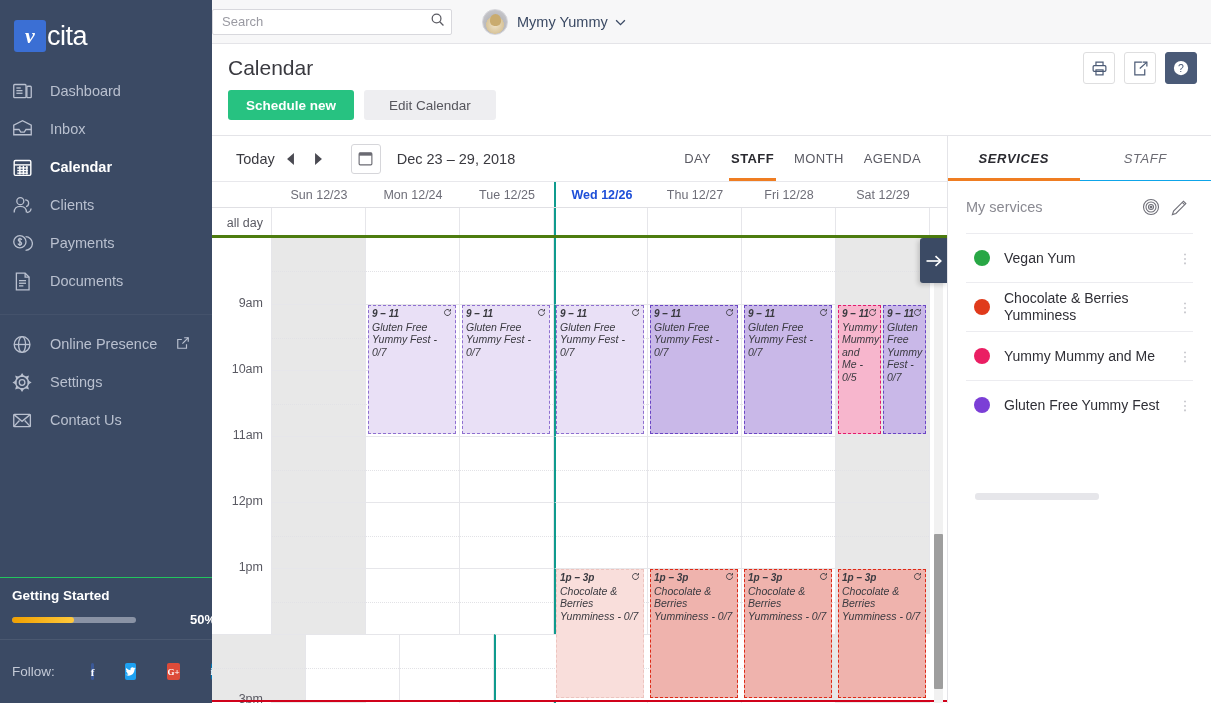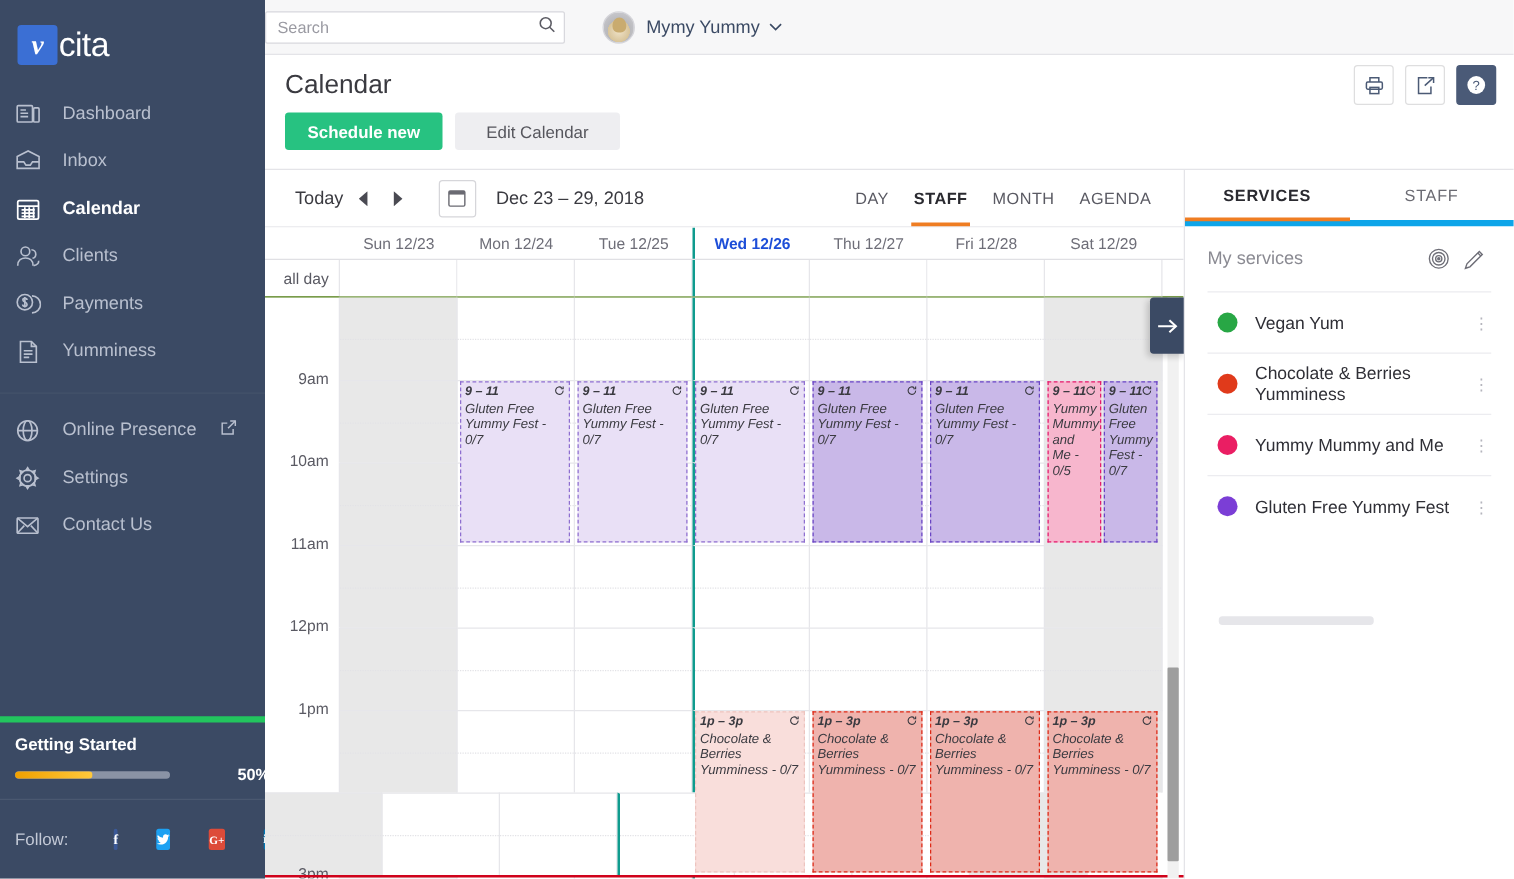--- a/index.html
+++ b/index.html
@@ -32,21 +32,21 @@
     justify-content: flex-start; flex: none;
   }
   .nav-item .lbl { margin-left: 8px; }
   .nav-item.active .lbl { color: #fff; font-weight: bold; }
   .nav-item.active .ico svg { stroke: #fff; }
   .nav-item .ext { position: absolute; right: 22px; }
   #nav-divider { height: 1px; background: #4a587096; margin: 14px 0 10px 0; }
 
   #getting-started {
     position: absolute; left: 0; bottom: 63px; width: 228px;
-    border-top: 5px solid #22c55e; border-bottom: 1px solid #4a5870;
+    border-top: 1px solid #22c55e; border-bottom: 1px solid #4a5870;
     padding: 10px 12px 12px 12px;
   }
   #gs-title { color: #fff; font-size: 13.5px; font-weight: bold; margin-bottom: 9px; }
   #gs-row { display: flex; align-items: center; gap: 44px; }
   #gs-track { flex: 1; height: 6px; background: #8a93a5; border-radius: 3px; overflow: hidden; }
   #gs-fill { height: 100%; background: #f5a623; border-radius: 3px;
              background-image: linear-gradient(90deg,#f0a000,#ffc93c); }
   #gs-pct { color: #fff; font-size: 13px; font-weight: bold; margin-left: 10px; }
 
   #follow { position: absolute; left: 0; bottom: 0; height: 63px; width: 212px;
@@ -137,21 +137,21 @@
 
   
   #calwrap { position: absolute; left: 212px; top: 182px; width: 735px; height: 521px; background: #fff; overflow: hidden; }
   #dayhead { display: flex; height: 26px; border-bottom: 1px solid #e0e0e4; }
   #dayhead .gutter { width: 60px; flex: none; }
   .dayh {
     width: 94px; flex: none; text-align: center; font-size: 12.5px; color: #6e6e78;
     line-height: 26px;
   }
   .dayh.today { color: #1d4ed8; font-weight: bold; border-left: 2px solid #0f9b8e; }
-  #alldayrow { display: flex; height: 30px; border-bottom: 1px solid #4d7c0f; }
+  #alldayrow { display: flex; height: 30px; border-bottom: 3px solid #4d7c0f; }
   #alldayrow .gutter {
     width: 60px; flex: none; font-size: 12.5px; color: #5a5a63; text-align: right;
     padding-right: 8px; line-height: 30px; border-right: 1px solid #e6e6ea;
   }
   .adcell { width: 94px; flex: none; border-right: 1px solid #e6e6ea; background: #fff; }
   .adcell.today { border-left: 2px solid #0f9b8e; width: 94px; }
 
   #scrollarea { position: relative; height: 465px; overflow: hidden; }
   #gridinner { position: relative; width: 735px; }
   .hourrow { display: flex; height: 66px; }
@@ -198,21 +198,21 @@
     background: #3b4a64; border-radius: 3px 0 0 3px; display: flex;
     align-items: center; justify-content: center; color: #fff; z-index: 9; cursor: pointer;
     box-shadow: -2px 2px 5px rgba(0,0,0,.18);
   }
 
   
   #rightpanel {
     position: absolute; left: 947px; top: 136px; width: 264px; height: 567px;
     background: #fff; border-left: 1px solid #e4e4e8;
   }
-  #rp-tabs { display: flex; height: 45px; border-bottom: 5px solid #0ea5e9; }
+  #rp-tabs { display: flex; height: 45px; border-bottom: 1px solid #0ea5e9; font-style: italic; }
   .rp-tab {
     flex: 1; display: flex; align-items: center; justify-content: center;
     font-size: 13px; letter-spacing: .6px; color: #6b6b73; cursor: pointer; position: relative;
   }
   .rp-tab.active { color: #2a2a30; font-weight: bold; }
   .rp-tab.active::after { content: ""; position: absolute; left: 0; right: 0; bottom: -1px; height: 3px; background: #ef7d22; }
   #rp-subhead { display: flex; align-items: center; height: 52px; padding: 0 18px; }
   #rp-subtitle { font-size: 14.5px; color: #8a8a92; flex: 1; }
   .rp-act { width: 28px; height: 28px; display: flex; align-items: center; justify-content: center; cursor: pointer; color: #6f6f78; }
   #svclist { padding: 0 18px; }
@@ -306,21 +306,21 @@
   <div class="nav-item">
     <span class="ico">
       <svg width="21" height="21" viewBox="0 0 24 24" fill="none" stroke="#b9c0cf" stroke-width="1.5">
         <path d="M5 2.5 L15 2.5 L19.5 7 L19.5 21.5 L5 21.5 Z"></path>
           <path d="M15 2.5 L15 7 L19.5 7"></path>
         <line x1="8" y1="11" x2="16" y2="11"></line>
           <line x1="8" y1="14" x2="16" y2="14"></line>
           <line x1="8" y1="17" x2="13" y2="17"></line>
       </svg>
     </span>
-    <span class="lbl">Yumminess</span>
+    <span class="lbl">Documents</span>
   </div>
 
 
   <div id="nav-divider"></div>
 
   <div class="nav-item">
     <span class="ico">
       <svg width="21" height="21" viewBox="0 0 24 24" fill="none" stroke="#b9c0cf" stroke-width="1.5">
         <circle cx="11.5" cy="12" r="9"></circle>
           <ellipse cx="11.5" cy="12" rx="4" ry="9"></ellipse>

